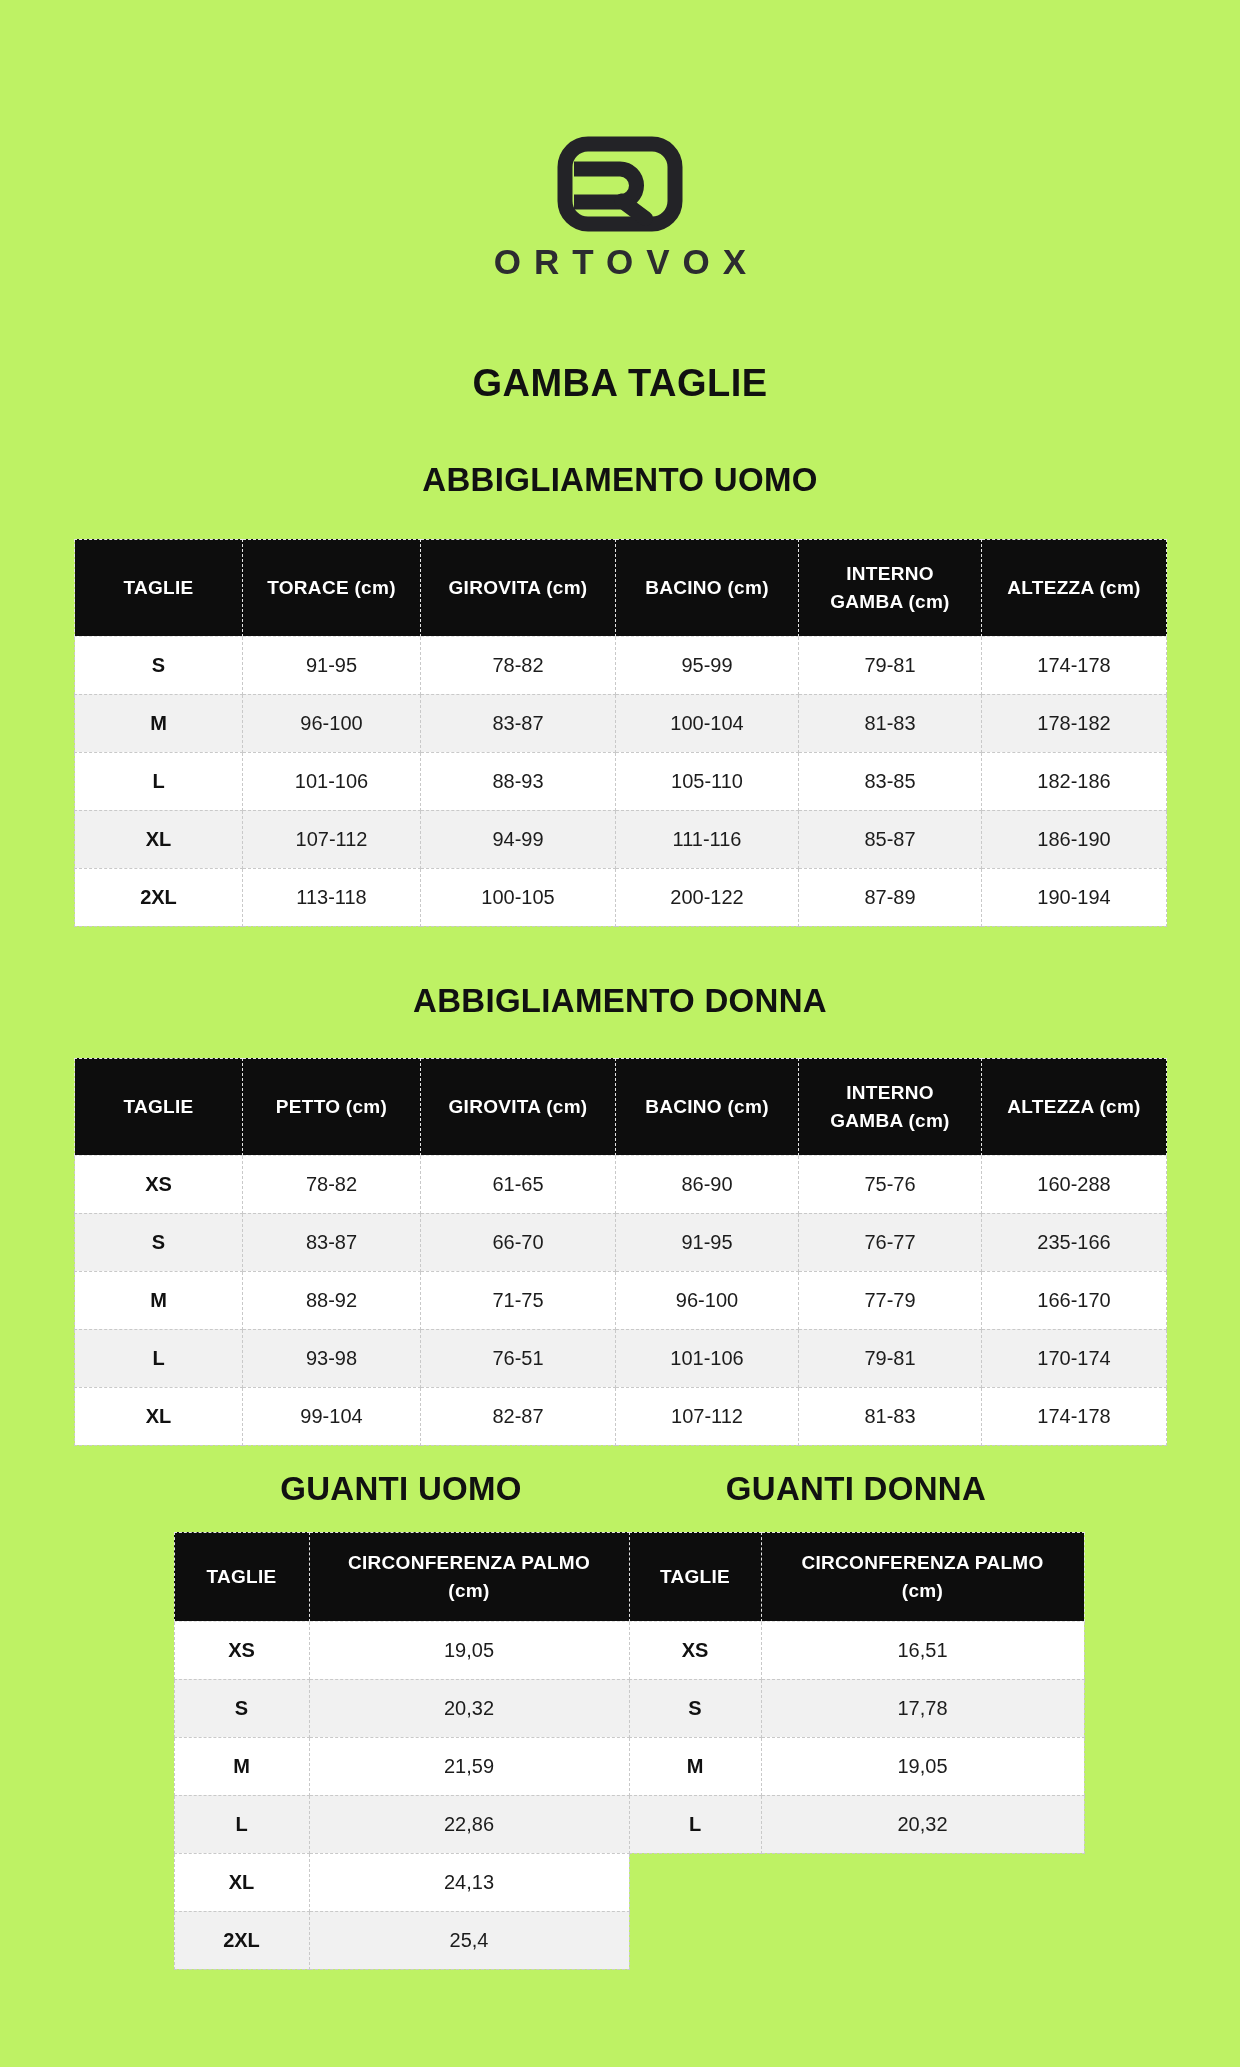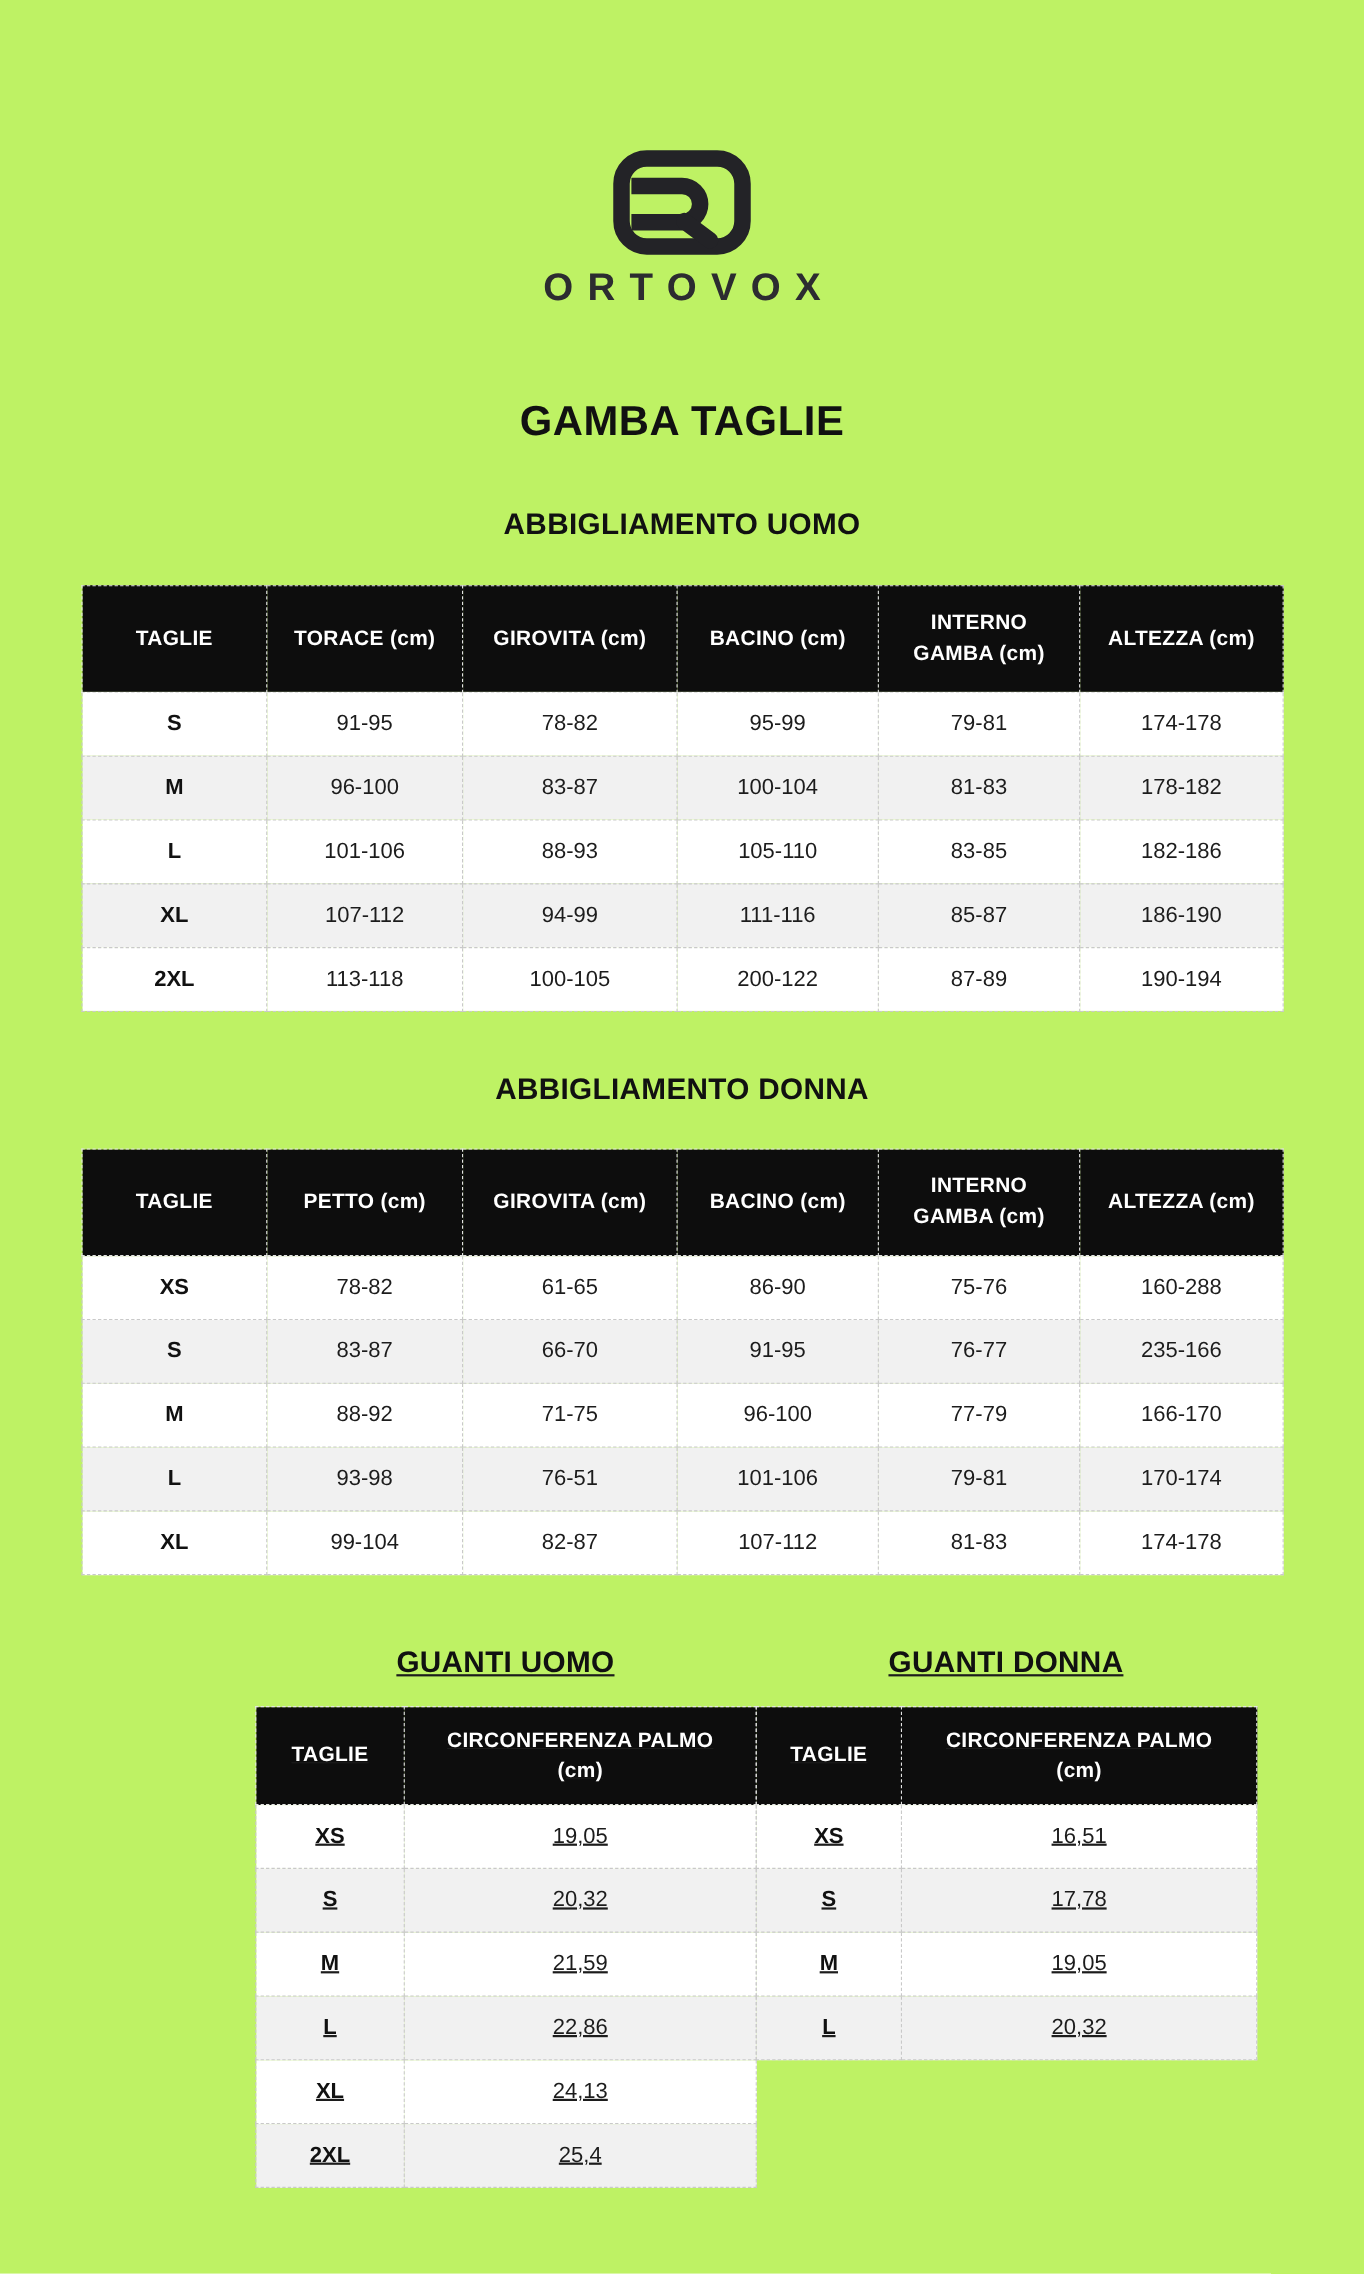--- a/index.html
+++ b/index.html
@@ -13,43 +13,43 @@
   .wordmark{
     margin-top:10px;font-size:35px;font-weight:700;letter-spacing:13px;
     padding-left:13px;color:#2c2c30;line-height:1.15;white-space:nowrap;
   }
   
   .guide-title{
     margin:80px 0 0 0;text-align:center;font-size:38px;font-weight:700;
     color:#111;letter-spacing:.5px;line-height:1.15;
   }
   .section-title{
-    margin:55px 0 0 0;text-align:center;font-size:27px;font-weight:700;
+    margin:55px 0 0 0;text-align:center;font-size:33px;font-weight:700;
     color:#111;letter-spacing:.3px;line-height:1.15;
   }
   
   .tbl-wrap{width:1092px;margin:40px auto 0 auto;}
   table.sizes{border-collapse:collapse;table-layout:fixed;width:100%;}
   table.sizes th{
     background:#0d0d0d;color:#ffffff;font-weight:700;font-size:19px;
     letter-spacing:.3px;text-align:center;vertical-align:middle;
     height:96px;border:1px dashed #e3e3e3;white-space:pre-line;line-height:1.45;
     padding:0 4px;
   }
   table.sizes td{
     height:57px;text-align:center;vertical-align:middle;font-size:20px;
     border:1px dashed #c9c9c9;color:#1c1c1c;padding:0 4px;
   }
   table.sizes td.size-col{font-weight:700;color:#111;}
   table.sizes tbody tr:nth-child(even) td{background:#f1f1f1;}
   table.sizes tbody tr:nth-child(odd) td{background:#ffffff;}
   
   .gloves-row{
-    display:flex;justify-content:flex-end;align-items:flex-start;
-    padding:0 98px 0 115px;margin-top:64px;text-decoration:underline;
+    display:flex;justify-content:center;align-items:flex-start;
+    padding:0 98px 0 115px;margin-top:24px;
   }
   .glove-col{width:455px;}
   .glove-col .section-title{margin-top:0;}
   .glove-col .tbl-wrap{width:455px;margin:24px 0 0 0;}
   .glove-col table.sizes th{height:88px;}
 </style>
 </head>
 <body>
 
 <div class="page">

